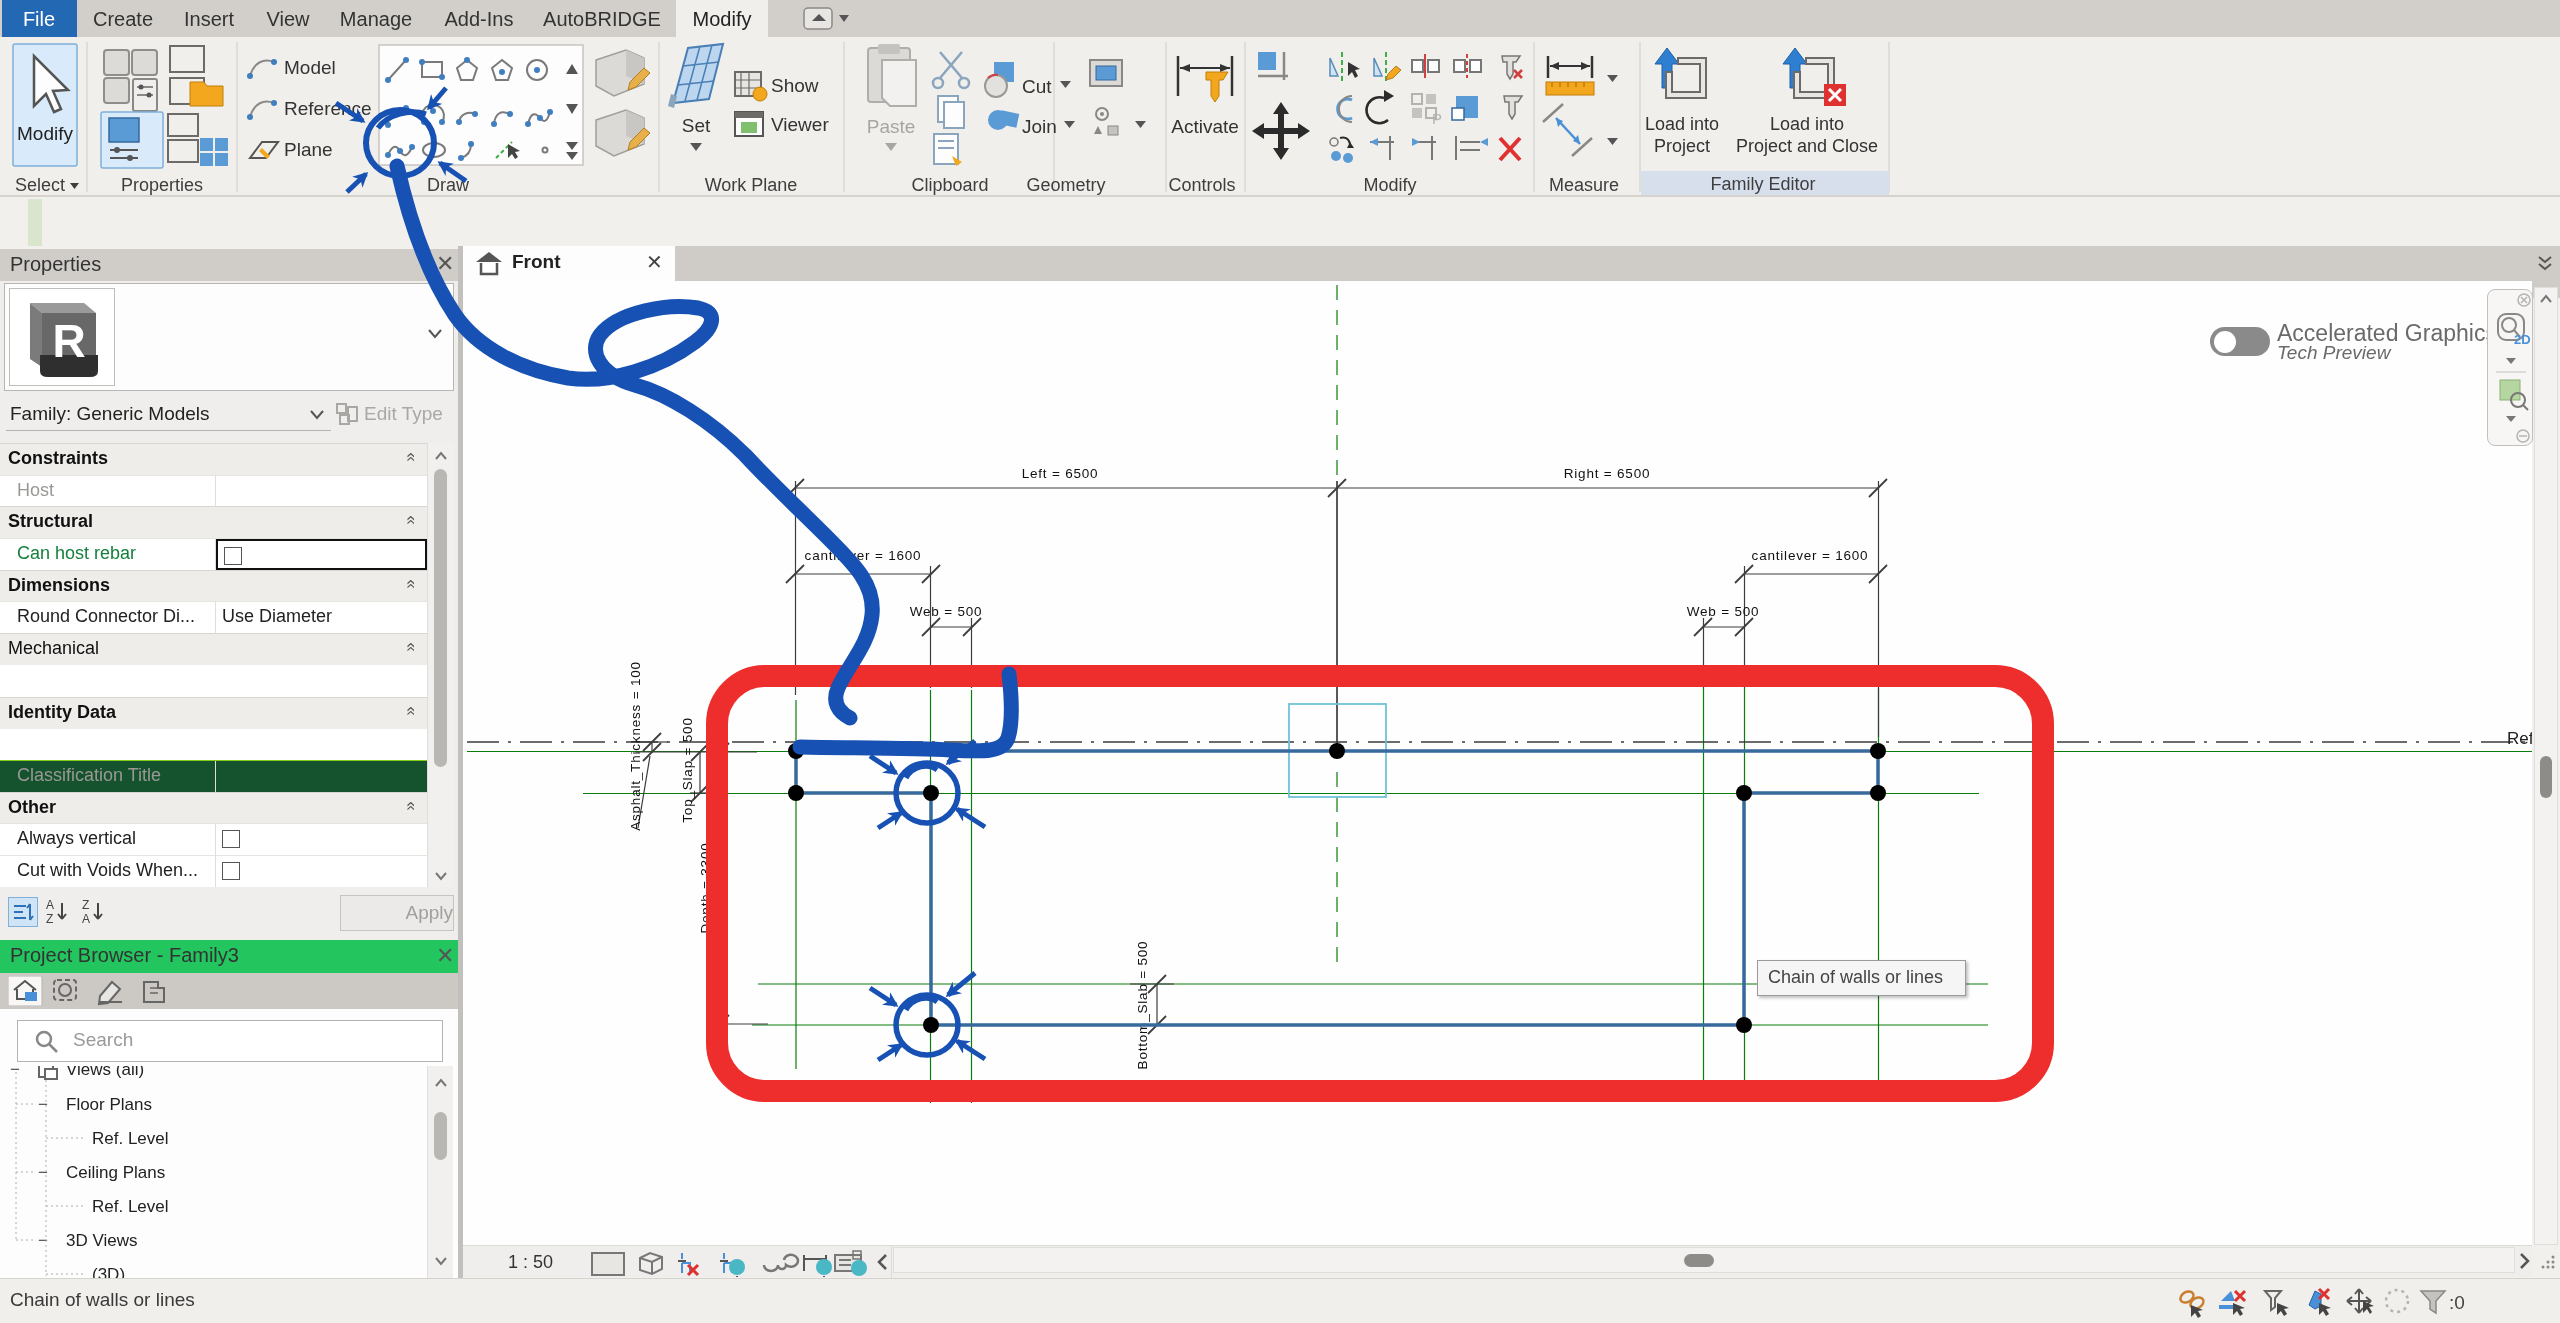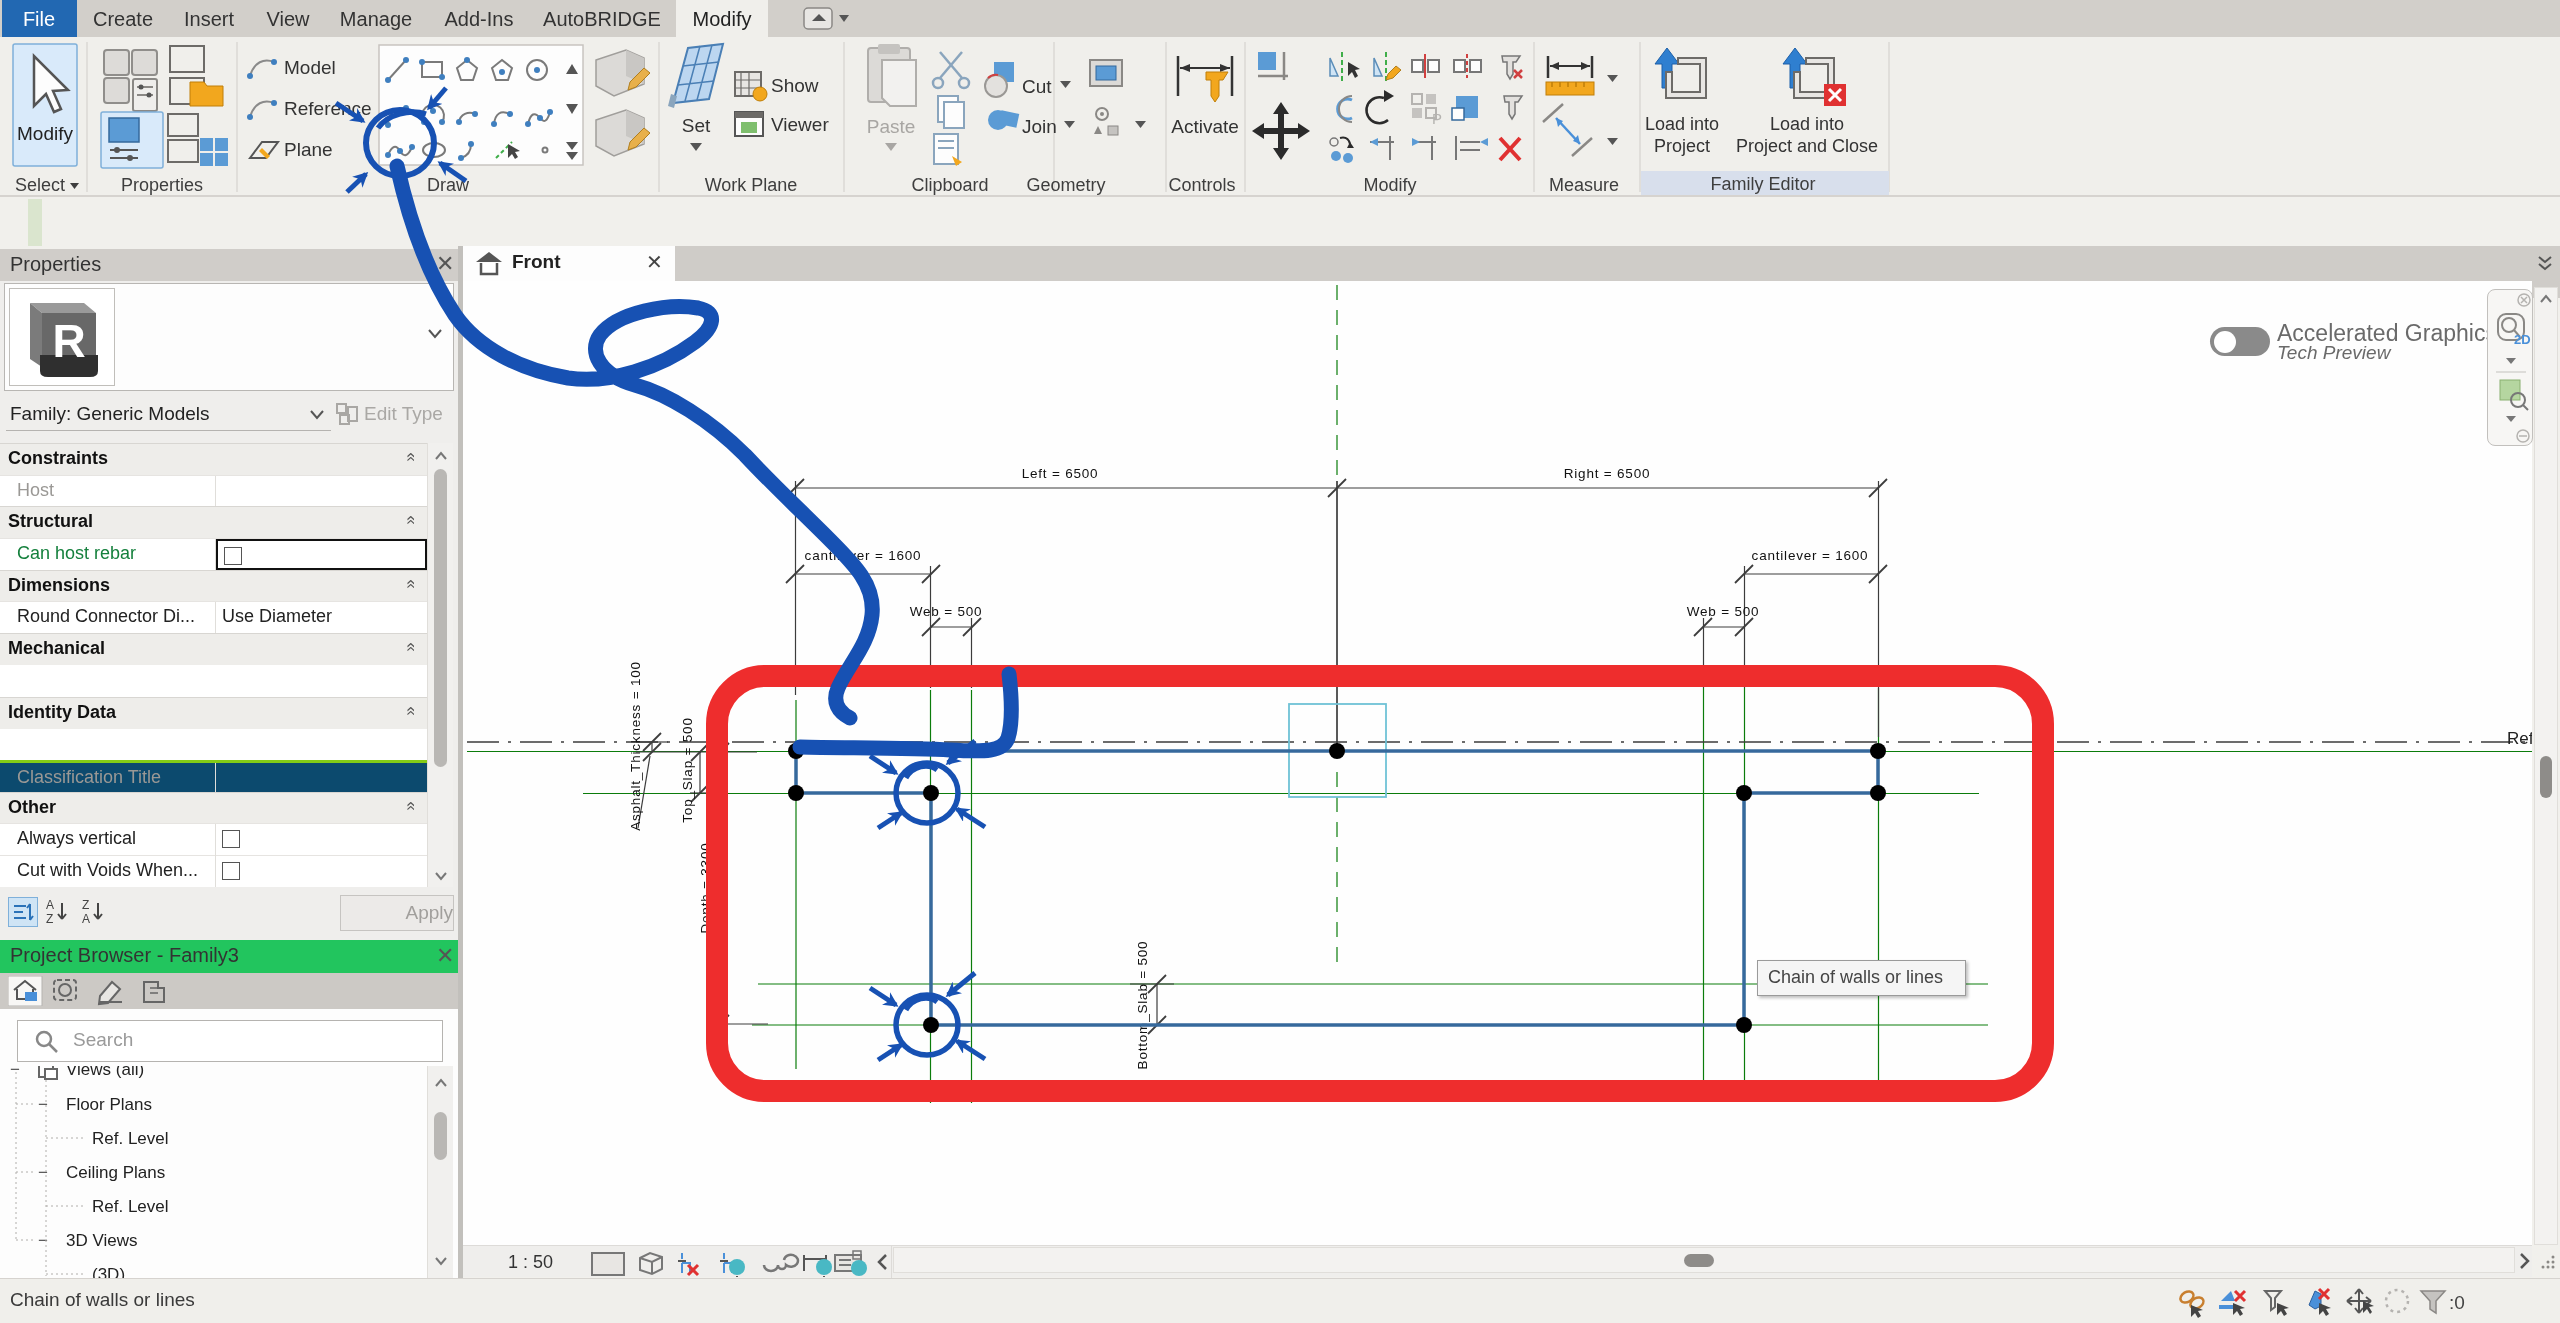--- a/index.html
+++ b/index.html
@@ -367,28 +367,28 @@
 <div class="abs" style="left:0;top:127px;width:427px;height:32px;background:#eeedea;border-top:1px solid #d8d6d2">
         <span class="abs" style="left:8px;top:4px;font-weight:bold;color:#111">Dimensions</span>
         <span class="abs" style="left:405px;top:3px;color:#555;font-size:17px;display:inline-block;transform:rotate(-90deg)">»</span>
       </div>
 <div class="abs" style="left:0;top:158px;width:427px;height:32px;background:#fff;border-top:1px solid #e6e4e1">
         <span class="abs" style="left:17px;top:4px;color:#222">Round Connector Di...</span>
         <span class="abs" style="left:222px;top:4px;color:#222">Use Diameter</span>
         <div class="abs" style="left:215px;top:0;width:1px;height:32px;background:#e0deda"></div>
       </div>
 <div class="abs" style="left:0;top:190px;width:427px;height:32px;background:#eeedea;border-top:1px solid #d8d6d2">
-        <span class="abs" style="left:8px;top:4px;font-weight:bold;color:#111">Mechanical</span>
+        <span class="abs" style="left:8px;top:4px;font-weight:normal;color:#111">Mechanical</span>
         <span class="abs" style="left:405px;top:3px;color:#555;font-size:17px;display:inline-block;transform:rotate(-90deg)">»</span>
       </div>
 <div class="abs" style="left:0;top:254px;width:427px;height:32px;background:#eeedea;border-top:1px solid #d8d6d2">
         <span class="abs" style="left:8px;top:4px;font-weight:bold;color:#111">Identity Data</span>
         <span class="abs" style="left:405px;top:3px;color:#555;font-size:17px;display:inline-block;transform:rotate(-90deg)">»</span>
       </div>
-<div class="abs" style="left:0;top:317px;width:427px;height:32px;background:#0c4a6e;border-top:3px solid #84cc16">
+<div class="abs" style="left:0;top:317px;width:427px;height:32px;background:#14532d;border-top:1px solid #84cc16">
         <span class="abs" style="left:17px;top:4px;color:#9a9895">Classification Title</span>
         <span class="abs" style="left:222px;top:4px;color:#222"></span>
         <div class="abs" style="left:215px;top:0;width:1px;height:32px;background:#e0deda"></div>
       </div>
 <div class="abs" style="left:0;top:349px;width:427px;height:32px;background:#eeedea;border-top:1px solid #d8d6d2">
         <span class="abs" style="left:8px;top:4px;font-weight:bold;color:#111">Other</span>
         <span class="abs" style="left:405px;top:3px;color:#555;font-size:17px;display:inline-block;transform:rotate(-90deg)">»</span>
       </div>
 <div class="abs" style="left:0;top:412px;width:427px;height:32px;background:#fff;border-top:1px solid #e6e4e1">
         <span class="abs" style="left:17px;top:4px;color:#222">Cut with Voids When...</span>

